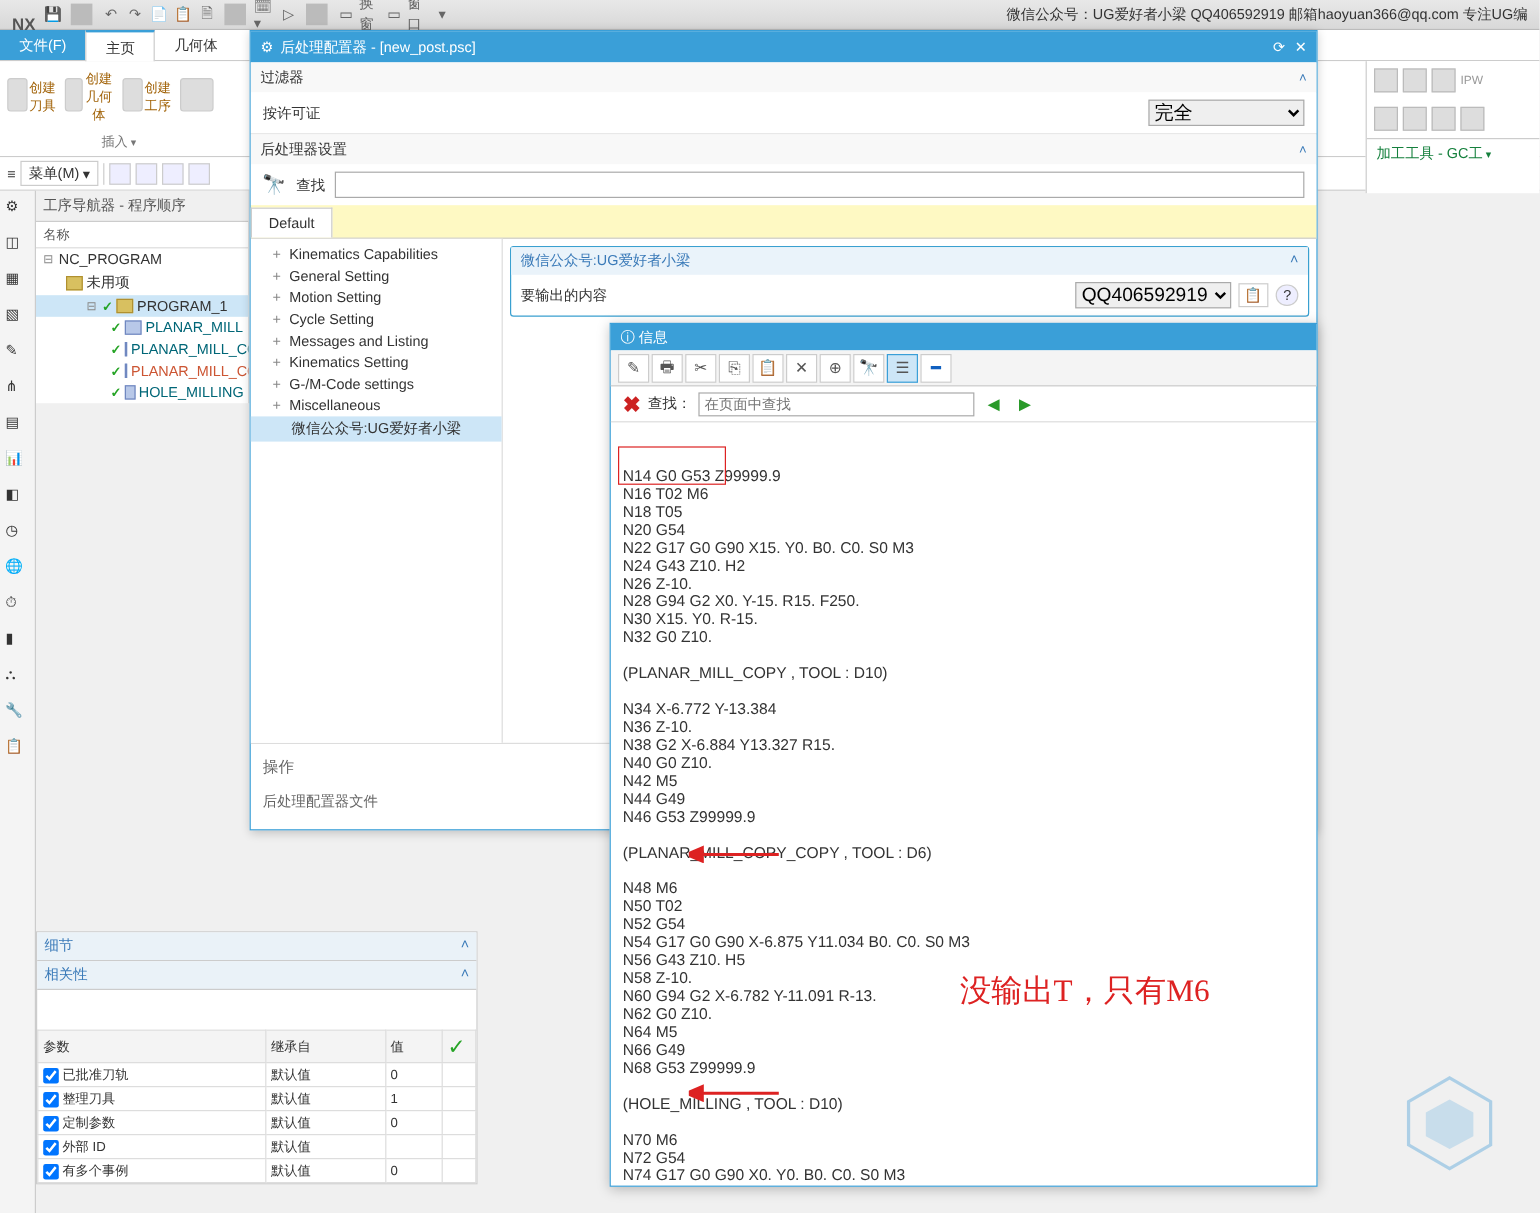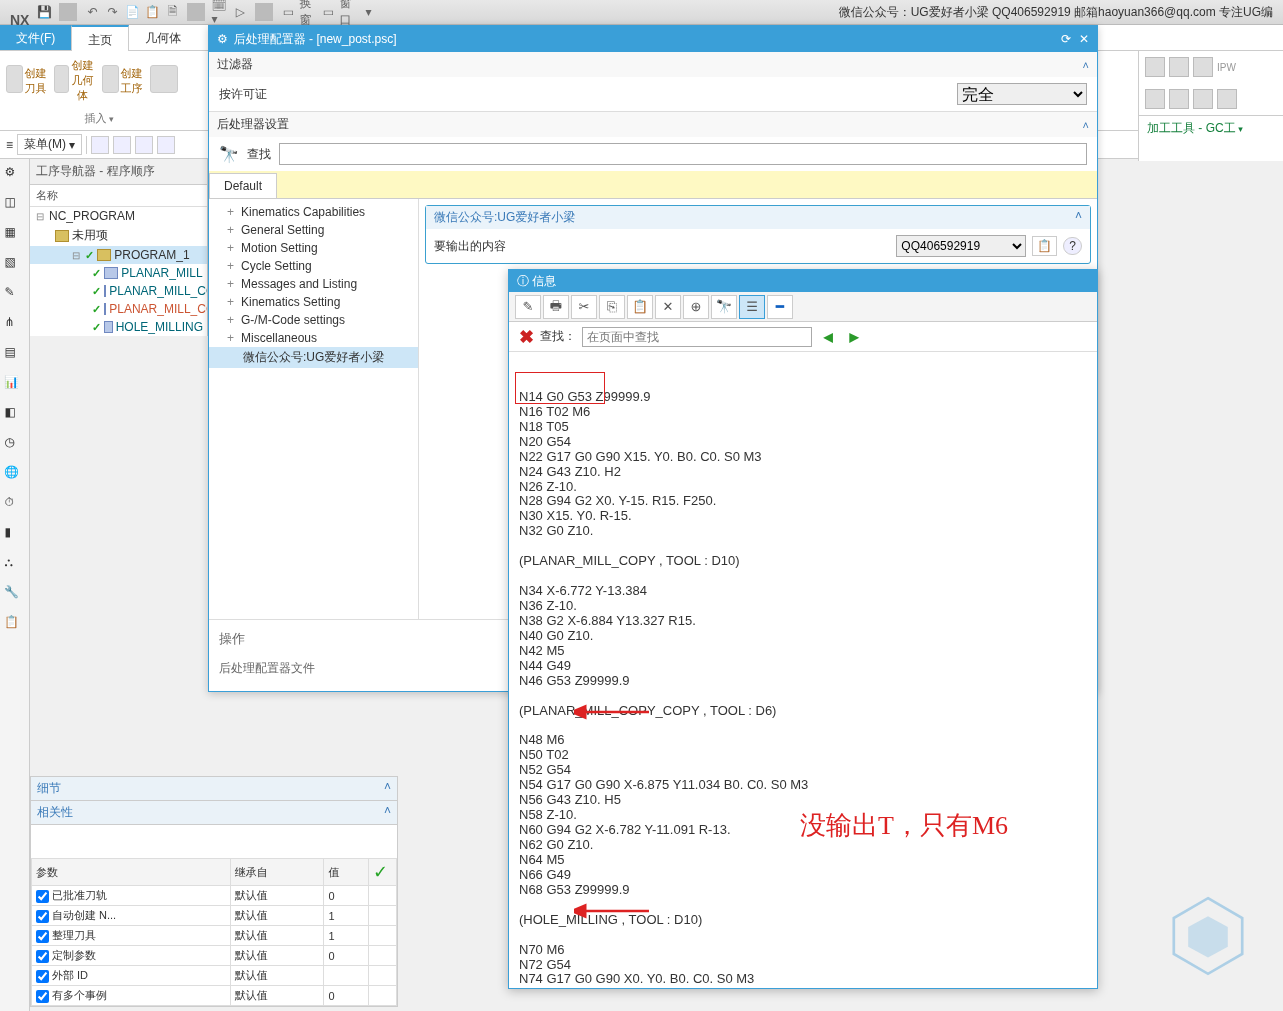--- a/index.html
+++ b/index.html
@@ -81,21 +81,21 @@
 .pp-body { display:flex; }
 .pp-tree { width:210px; border-right:1px solid #ddd; background:#fff; padding:4px 0; height:420px; }
 .pp-tree .pt-item { padding:2px 6px 2px 18px; display:flex; align-items:center; gap:4px; font-size:12px; cursor:pointer; }
 .pp-tree .pt-item .pexp { color:#888; width:10px; }
 .pp-tree .pt-item.sel { background:#cde6f7; }
 .pp-tree .pt-item.lv2 { padding-left:34px; }
 .pp-right { flex:1; padding:6px; }
 .pp-right .grp-box { border:1px solid #3aa0d0; border-radius:3px; }
 .pp-right .grp-box .gb-head { background:#eaf3fa; color:#3a7ab8; padding:3px 8px; display:flex; justify-content:space-between; font-size:12px; }
 .pp-right .grp-box .gb-body { padding:6px 8px; display:flex; align-items:center; gap:6px; }
-.pp-right select { height:22px; border:1px solid #aaa; font-size:12px; }
+.pp-right select { height:22px; border:1px solid #aaa; font-size:16px; }
 .pp-ops { padding:6px 10px; color:#666; }
 .pp-ops .op-head { padding:4px 0; font-size:13px; }
 
 
 .info-win { position:absolute; left:508px; top:269px; width:590px; height:720px; background:#fff; border:1px solid #3a9fd8; box-shadow:0 2px 10px rgba(0,0,0,0.25); display:flex; flex-direction:column; }
 .info-win .iw-title { height:22px; background:#3a9fd8; color:#fff; display:flex; align-items:center; padding:0 8px; }
 .info-win .iw-tbar { height:30px; background:#f4f4f4; border-bottom:1px solid #ccc; display:flex; align-items:center; padding:0 6px; gap:2px; }
 .info-win .iw-tbar .tbtn { width:26px; height:24px; border:1px solid #ccc; background:#fff; display:flex; align-items:center; justify-content:center; font-size:13px; color:#555; }
 .info-win .iw-tbar .tbtn.active { background:#cde6f7; border-color:#3a9fd8; }
 .info-win .iw-find { height:30px; display:flex; align-items:center; padding:0 10px; gap:6px; border-bottom:1px solid #ddd; }
@@ -265,26 +265,20 @@
           <th>继承自</th>
           <th>值</th>
           <th style="width:28px"><span class="chkmark">✓</span></th>
         </tr>
     </tbody>
       <tbody id="propsrows">
         <tr>
           <td><input type="checkbox" checked="" style="">已批准刀轨</td>
           <td>默认值</td>
           <td>0</td>
-          <td></td>
-        </tr>
-        <tr>
-          <td><input type="checkbox" checked="" style="">自动创建 N...</td>
-          <td>默认值</td>
-          <td>1</td>
           <td></td>
         </tr>
         <tr>
           <td><input type="checkbox" checked="" style="">整理刀具</td>
           <td>默认值</td>
           <td>1</td>
           <td></td>
         </tr>
         <tr>
           <td><input type="checkbox" checked="" style="">定制参数</td>

